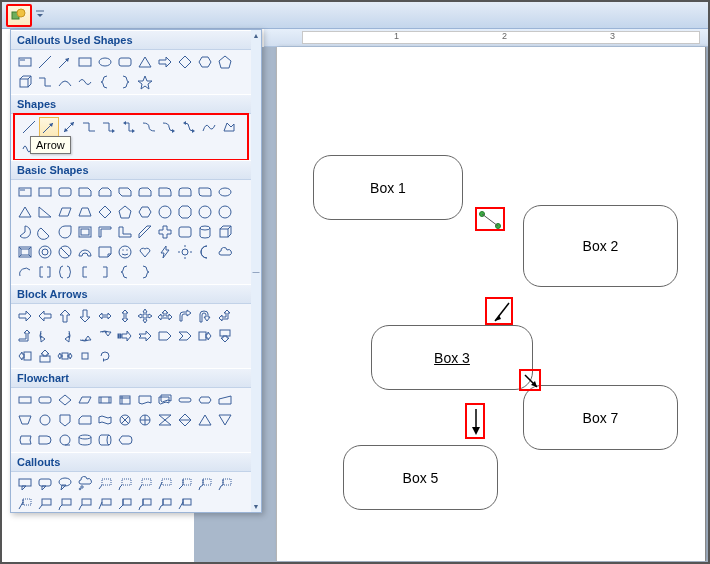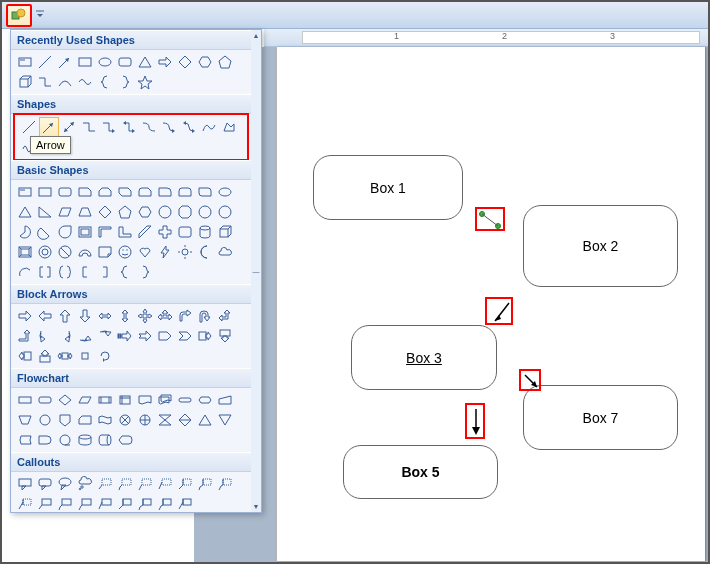--- a/index.html
+++ b/index.html
@@ -214,27 +214,27 @@
 </div>
 
 <div class="page-area">
   <div class="page">
     <div class="box" style="left:36px; top:108px; width:150px; height:65px;">
       <span>Box 1</span>
     </div>
     <div class="box" style="left:246px; top:158px; width:155px; height:82px;">
       <span>Box 2</span>
     </div>
-    <div class="box" style="left:74px; top:278px; width:146px; height:65px;text-decoration:underline;">
+    <div class="box" style="left:94px; top:278px; width:162px; height:65px;text-decoration:underline;">
       <span>Box 3</span>
     </div>
     <div class="box" style="left:246px; top:338px; width:155px; height:65px;">
       <span>Box 7</span>
     </div>
-    <div class="box" style="left:66px; top:398px; width:155px; height:54px;font-weight:bold;">
+    <div class="box" style="left:66px; top:398px; width:155px; height:65px;">
       <span>Box 5</span>
     </div>
 
     <div class="red-highlight" style="left:198px; top:160px; width:30px; height:24px;">
       <div class="green-dot" style="left:2px; top:2px;"></div>
       <div class="green-dot" style="left:18px; top:14px;"></div>
       <svg width="30" height="24" style="position:absolute;left:0;top:0">
         <line x1="5" y1="5" x2="21" y2="17" stroke="#555" stroke-width="1"></line>
       </svg>
     </div>
@@ -259,21 +259,21 @@
         <polygon points="9,30 5,22 13,22" fill="#000"></polygon>
       </svg>
     </div>
   </div>
   <div class="footer-brand">groovyPost</div>
 </div>
 
 <div class="shapes-panel">
   <div style="overflow:hidden; height:100%; margin-right:10px;">
 
-    <div class="category-header">Recently Used Shapes</div>
+    <div class="category-header">Callouts Used Shapes</div>
     <div class="shape-grid">
       <div class="shape-icon">
           <svg viewBox="0 0 16 16">
             <rect x="2" y="4" width="12" height="8" class="stroke-blue"></rect>
             <line x1="3" y1="6" x2="8" y2="6" class="stroke-blue"></line>
           </svg>
         </div>
       <div class="shape-icon">
           <svg viewBox="0 0 16 16">
             <line x1="2" y1="14" x2="14" y2="2" class="stroke-blue"></line>

